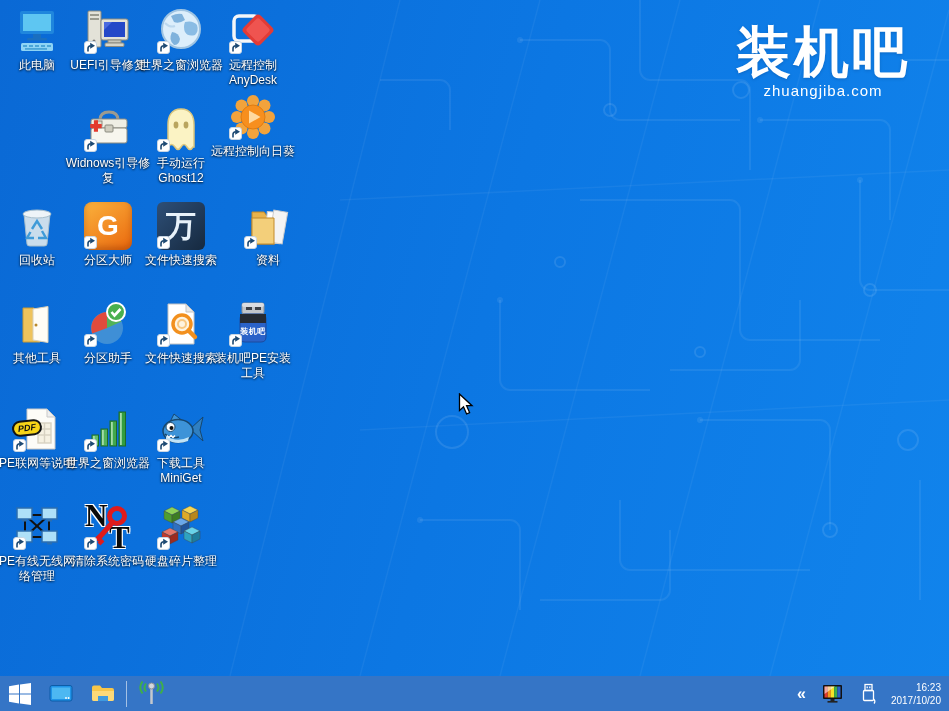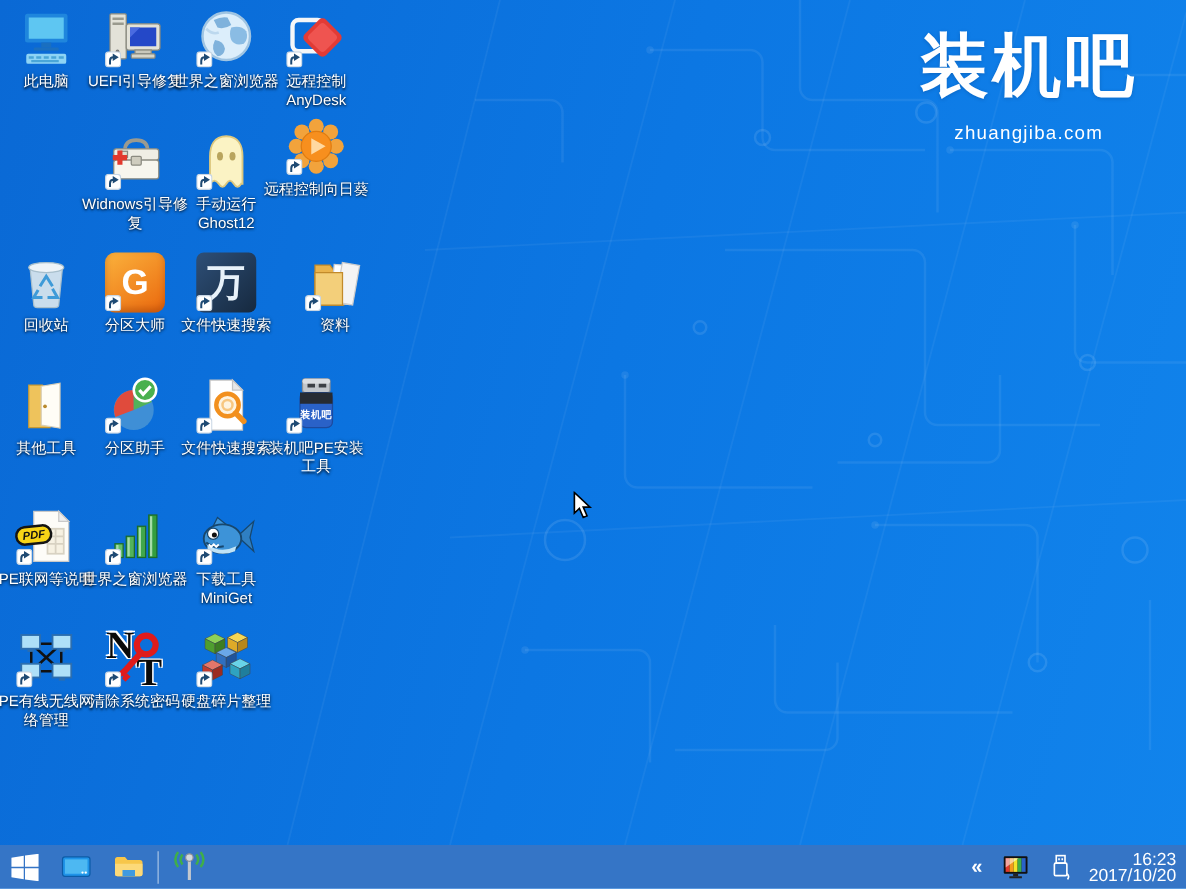--- a/index.html
+++ b/index.html
@@ -10,21 +10,21 @@
     position:relative; width:949px; height:711px;
     background:linear-gradient(105deg,#0a69d5 0%,#0c77e3 50%,#1184ec 100%);
     overflow:hidden;
   }
   .circuit { position:absolute; left:0; top:0; pointer-events:none; }
 
   
   .logo { position:absolute; top:24px; right:26px; width:200px; text-align:center; color:#fff; }
   .logo-title { font-size:55px; font-weight:bold; letter-spacing:3px; line-height:1.05;
                 text-shadow:0 1px 3px rgba(0,40,90,.25); }
-  .logo-sub { font-size:15px; letter-spacing:1px; margin-top:16px; }
+  .logo-sub { font-size:15px; letter-spacing:1px; margin-top:0px; }
 
   
   .cell { position:absolute; width:72px; display:flex; flex-direction:column; align-items:center; cursor:default; }
   .ic { width:48px; height:48px; position:relative; }
   .ic svg { display:block; }
   .sc { position:absolute; left:0px; bottom:1px; width:13px; height:13px; }
   .lbl { margin-top:3px; width:86px; font-size:12px; line-height:15px; color:#fff; text-align:center;
          text-shadow:0 1px 2px rgba(0,0,0,.8),0 0 3px rgba(0,0,0,.45); word-break:break-word; }
 
   .glyph-box { width:48px; height:48px; border-radius:8px; display:flex; align-items:center; justify-content:center; }
@@ -53,21 +53,21 @@
   .cursor { position:absolute; left:458px; top:393px; pointer-events:none; }
 
   
   .taskbar { position:absolute; left:0; bottom:0; width:949px; height:35px; background:#3575c6;
              display:flex; align-items:center; justify-content:space-between; }
   .tb-left, .tb-right { display:flex; align-items:center; height:100%; }
   .tb-btn { background:transparent; border:none; height:100%; display:flex; align-items:center;
             justify-content:center; padding:0 9px; cursor:pointer; }
   .tb-sep { width:1px; height:26px; background:rgba(255,255,255,.55); margin:0 2px; }
   .tray-chevron { color:#fff; font-size:16px; font-weight:bold; padding:0 7px; }
-  .clock { color:#fff; font-size:14px; line-height:13px; text-align:right; padding:0 8px 0 6px; cursor:default; }
+  .clock { color:#fff; font-size:10px; line-height:13px; text-align:right; padding:0 8px 0 6px; cursor:default; }
 </style>
 </head>
 <body>
 
 <div class="desktop">
 
   <svg class="circuit" width="949" height="676" viewBox="0 0 949 676">
     <g fill="none" stroke="#ffffff" stroke-opacity="0.07" stroke-width="2">
       <path d="M520 40 h80 a10 10 0 0 1 10 10 v60 a10 10 0 0 0 10 10 h120"></path>
       <path d="M640 0 v70 a10 10 0 0 0 10 10 h90 a10 10 0 0 1 10 10 v80"></path>

